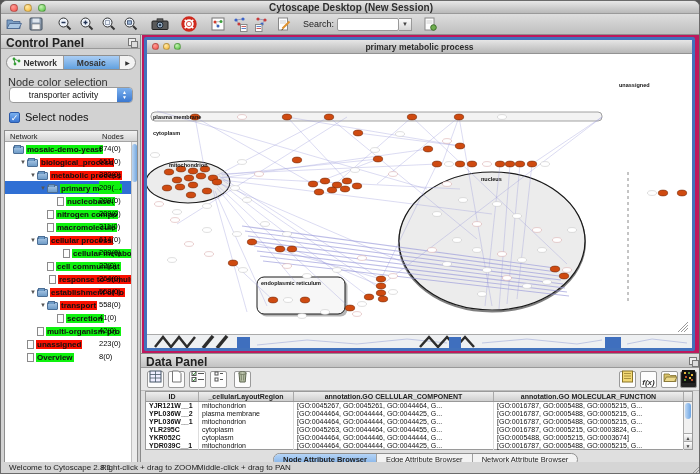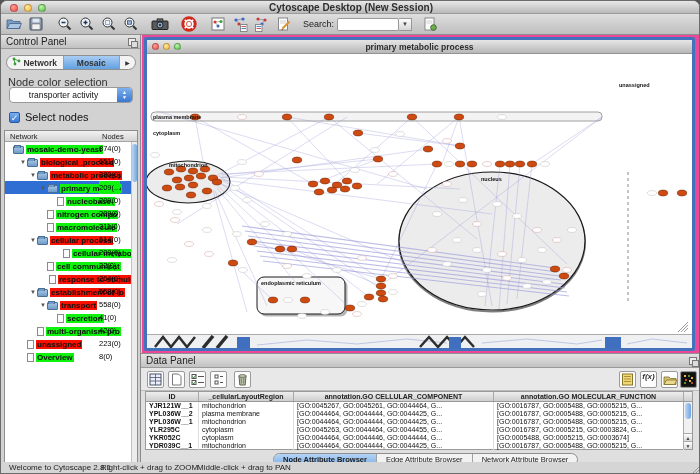--- a/index.html
+++ b/index.html
@@ -20,21 +20,21 @@
   .tbtn{width:19px;height:19px;margin-left:3px;display:flex;align-items:center;justify-content:center;}
   .tsp{width:7px;}
   .search-lab{font-size:9px;color:#222;margin:0 3px 0 10px;}
   .search-box{width:62px;height:13px;background:#fff;border:1px solid #999;border-radius:2px;
     font-size:8px;padding:0 2px;}
   .search-drop{width:13px;height:13px;background:linear-gradient(#fdfdfd,#d6d6d6);border:1px solid #999;
     border-left:none;font-size:6px;color:#444;display:flex;align-items:center;justify-content:center;}
   
   #cpanel{position:absolute;left:0;top:34px;width:140px;height:427px;background:#d2d2d2;border-right:1px solid #8a8a8a;}
   .phead{height:14px;background:linear-gradient(#e3e3e3,#c2c2c2);border-bottom:1px solid #999;
-    font-size:10px;font-weight:normal;color:#222;padding:1px 0 0 5px;position:relative;}
+    font-size:12px;font-weight:bold;color:#222;padding:1px 0 0 5px;position:relative;}
   .float-ic{position:absolute;right:4px;top:3px;width:8px;height:8px;border:1px solid #777;background:#eee;}
   .float-ic:before{content:"";position:absolute;left:2px;top:2px;width:5px;height:5px;border:1px solid #777;background:#ddd;}
   #tabs{position:absolute;left:5px;top:20px;width:130px;height:15px;display:flex;border:1px solid #8f8f8f;
     border-radius:8px;overflow:hidden;background:#f3f3f3;}
   .tab{flex:1;font-size:8.5px;font-weight:bold;color:#333;display:flex;align-items:center;justify-content:center;
     border-right:1px solid #9c9c9c;}
   .tab.sel{background:linear-gradient(#a9cdf4,#62a1e0);}
   .tab-arrow{width:15px;font-size:6px;color:#333;display:flex;align-items:center;justify-content:center;}
   .legend{position:absolute;left:7px;top:41px;font-size:11px;color:#333;}
   .legend:after{content:"";display:inline-block;width:34px;height:1px;background:#aaa;margin:0 0 2px 3px;}
@@ -62,33 +62,33 @@
   .tico.file{width:7px;height:9px;background:#fdfdfd;border:1px solid #8a8a8a;}
   .tlab{font-size:8px;font-weight:bold;color:#111;padding:0 1px;vertical-align:middle;}
   .bg-red{background:#fa1000;}
   .bg-green{background:#0ef20e;}
   .tcount{position:absolute;left:94px;font-size:7.5px;color:#000;top:0;}
   .sel .tcount{color:#000;}
   #treescroll{position:absolute;right:0;top:11px;width:6px;height:345px;background:#ececec;border-left:1px solid #c2c2c2;}
   #treescroll .thumb{position:absolute;left:0;top:2px;width:5px;height:38px;border-radius:3px;
     background:linear-gradient(90deg,#bcd6f2,#74a8e0);}
   
-  #desktop{position:absolute;left:141px;top:34px;width:559px;height:348px;background:#ec4899;}
+  #desktop{position:absolute;left:141px;top:34px;width:559px;height:348px;background:#be185d;}
   #iframe{position:absolute;left:2px;top:2px;width:551px;height:314px;border:3px solid #4272bc;border-radius:2px;
     background:#fff;}
   #ititle{height:14px;background:linear-gradient(#e6e6e6,#b8b8b8);border-bottom:1px solid #939393;position:relative;}
   #ititle .ilight{position:absolute;top:3px;width:7px;height:7px;border-radius:50%;border:1px solid rgba(0,0,0,.25);}
   #ititle .title{position:absolute;left:0;right:0;top:1.5px;text-align:center;font-size:8.5px;font-weight:bold;color:#2d2d2d;}
   #canvas{position:relative;width:545px;height:280px;background:#fff;overflow:hidden;}
   #strip{position:relative;width:545px;height:14px;background:#eef0f2;border-top:1px solid #aaa;overflow:hidden;}
   
   #dpanel{position:absolute;left:140px;top:352px;width:560px;height:109px;background:#dfdfdf;border-top:1px solid #909090;}
   #dtool{position:absolute;left:0;top:14px;width:560px;height:23px;background:#e8e8e8;border-bottom:1px solid #bbb;}
   .dbtn{position:absolute;top:3px;width:17px;height:17px;background:#fdfdfd;border:1px solid #9a9a9a;border-radius:2px;
-    display:flex;align-items:flex-start;justify-content:center;}
+    display:flex;align-items:flex-end;justify-content:center;}
   #dtable{position:absolute;left:4px;top:37px;width:548px;height:59px;background:#fff;border:1px solid #9a9a9a;}
   #dthead{display:flex;height:10px;background:linear-gradient(#eee,#cfcfcf);border-bottom:1px solid #999;}
   #dthead .hc{font-size:7px;font-weight:bold;color:#222;text-align:center;border-right:1px solid #aaa;
     overflow:hidden;white-space:nowrap;line-height:10px;}
   .drow{display:flex;height:8px;line-height:8px;}
   .drow .dc{font-size:7px;color:#111;border-right:1px solid #ddd;overflow:hidden;white-space:nowrap;padding-left:3px;}
   .drow .dc.id{font-weight:bold;}
   #dscroll{position:absolute;right:0;top:10px;width:9px;bottom:0;background:#f1f1f1;border-left:1px solid #aaa;}
   #dscroll .thumb{position:absolute;left:1px;top:1px;width:6px;height:16px;border-radius:3px;
     background:linear-gradient(90deg,#bfd9f5,#6da4e2);}

